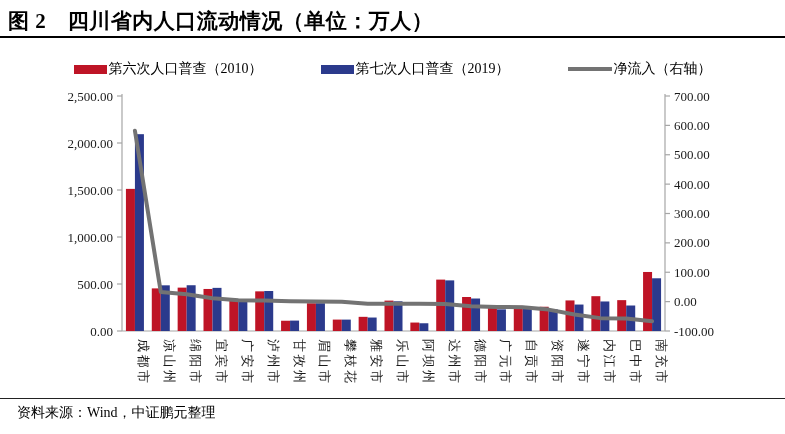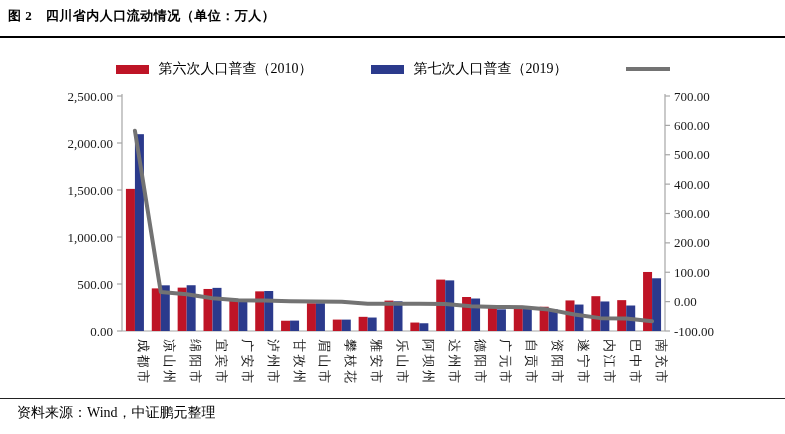--- a/index.html
+++ b/index.html
@@ -1,29 +1,29 @@
 <!DOCTYPE html>
 <html><head>
 <meta charset="utf-8">
 <style>
   html,body{margin:0;padding:0;background:#ffffff;}
   .page{
     position:relative;width:785px;height:434px;background:#ffffff;overflow:hidden;
     font-family:"Liberation Serif","DejaVu Serif",serif;color:#000;
   }
   .title{
-    position:absolute;left:8px;top:7px;font-size:13px;font-weight:bold;
+    position:absolute;left:8px;top:7px;font-size:21px;font-weight:bold;
     letter-spacing:0.5px;white-space:nowrap;
   }
   .title-rule{position:absolute;left:0;top:36px;width:785px;height:2px;background:#000;}
   .legend{
     position:absolute;left:0;top:60px;width:785px;display:flex;
     justify-content:center;align-items:center;gap:58px;font-size:14px;
   }
-  .legend-item{display:flex;align-items:center;gap:10px;white-space:nowrap;}
+  .legend-item{display:flex;align-items:center;gap:2px;white-space:nowrap;}
   .swatch-bar{display:inline-block;width:33px;height:9px;}
   .swatch-line{display:inline-block;width:44px;height:4px;}
   .chart-svg{position:absolute;left:0;top:88px;}
   .footer-rule{position:absolute;left:0;top:398px;width:785px;height:1px;background:#222;}
   .footer{position:absolute;left:17px;top:404px;font-size:14px;white-space:nowrap;}
 </style>
 </head>
 <body>
 
 <div class="page">
@@ -35,20 +35,21 @@
     <div class="legend-item">
       <span class="swatch-bar" style="background: rgb(190, 20, 38);"></span>
       <span>第六次人口普查（2010）</span>
     </div>
     <div class="legend-item">
       <span class="swatch-bar" style="background: rgb(43, 58, 140);"></span>
       <span>第七次人口普查（2019）</span>
     </div>
     <div class="legend-item">
       <span class="swatch-line" style="background: rgb(115, 115, 115);"></span>
+      <span>净流入（右轴）</span>
     </div>
   </div>
 
   <svg id="chart" class="chart-svg" width="785" height="300" viewBox="0 0 785 300">
       <line x1="122" y1="6" x2="122" y2="243" stroke="#A6A6A6" stroke-width="1.2"></line>
       <line x1="665" y1="6" x2="665" y2="243" stroke="#A6A6A6" stroke-width="1.2"></line>
       <line x1="122" y1="243" x2="665" y2="243" stroke="#A6A6A6" stroke-width="1.2"></line>
       <line x1="117" y1="243" x2="122" y2="243" stroke="#A6A6A6" stroke-width="1.2"></line>
       <text x="113" y="247.5" text-anchor="end" font-size="13" font-family="&quot;Liberation Serif&quot;,&quot;DejaVu Serif&quot;,serif" fill="#1a1a1a">0.00</text>
       <line x1="117" y1="196" x2="122" y2="196" stroke="#A6A6A6" stroke-width="1.2"></line>

